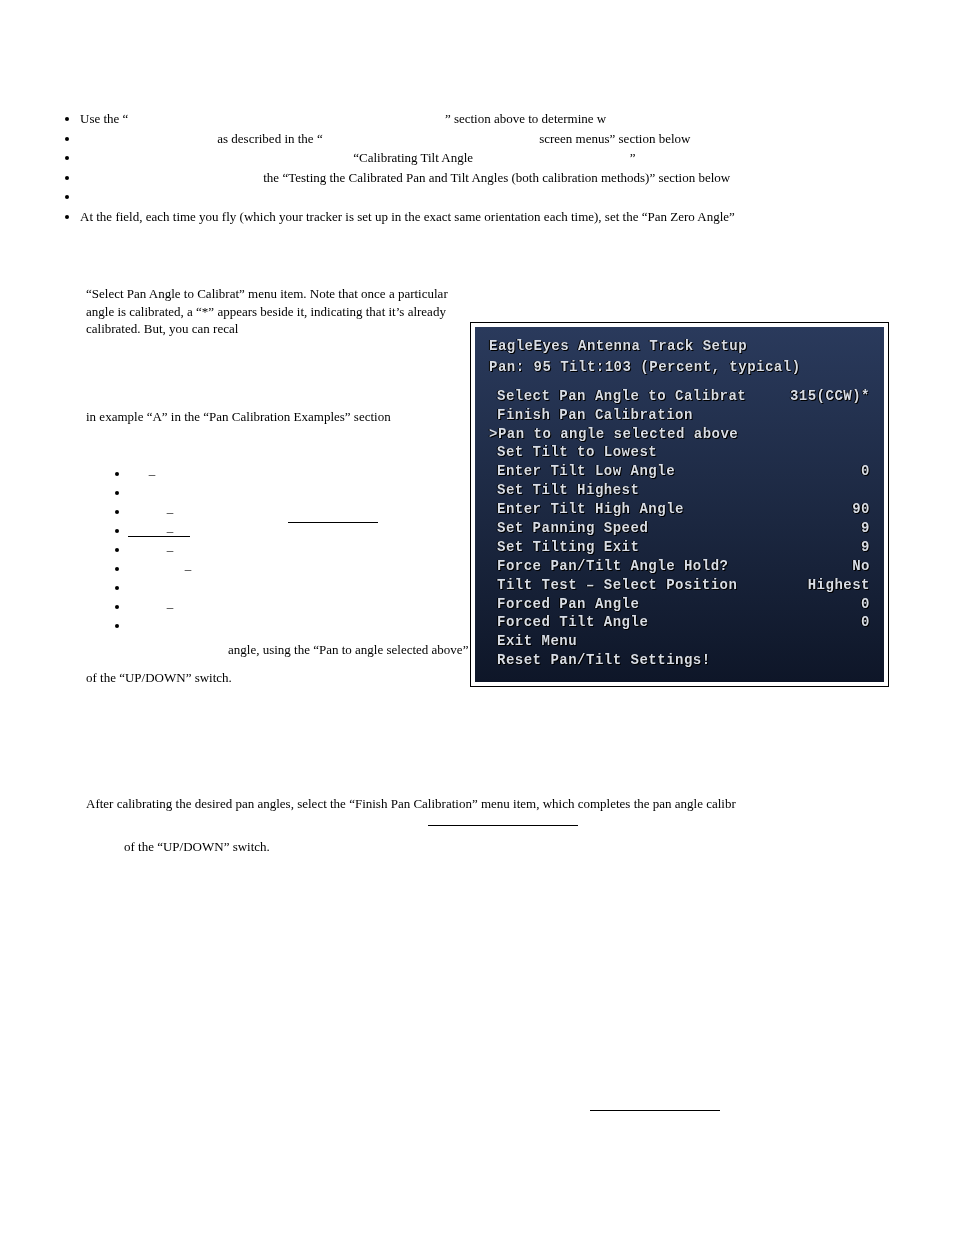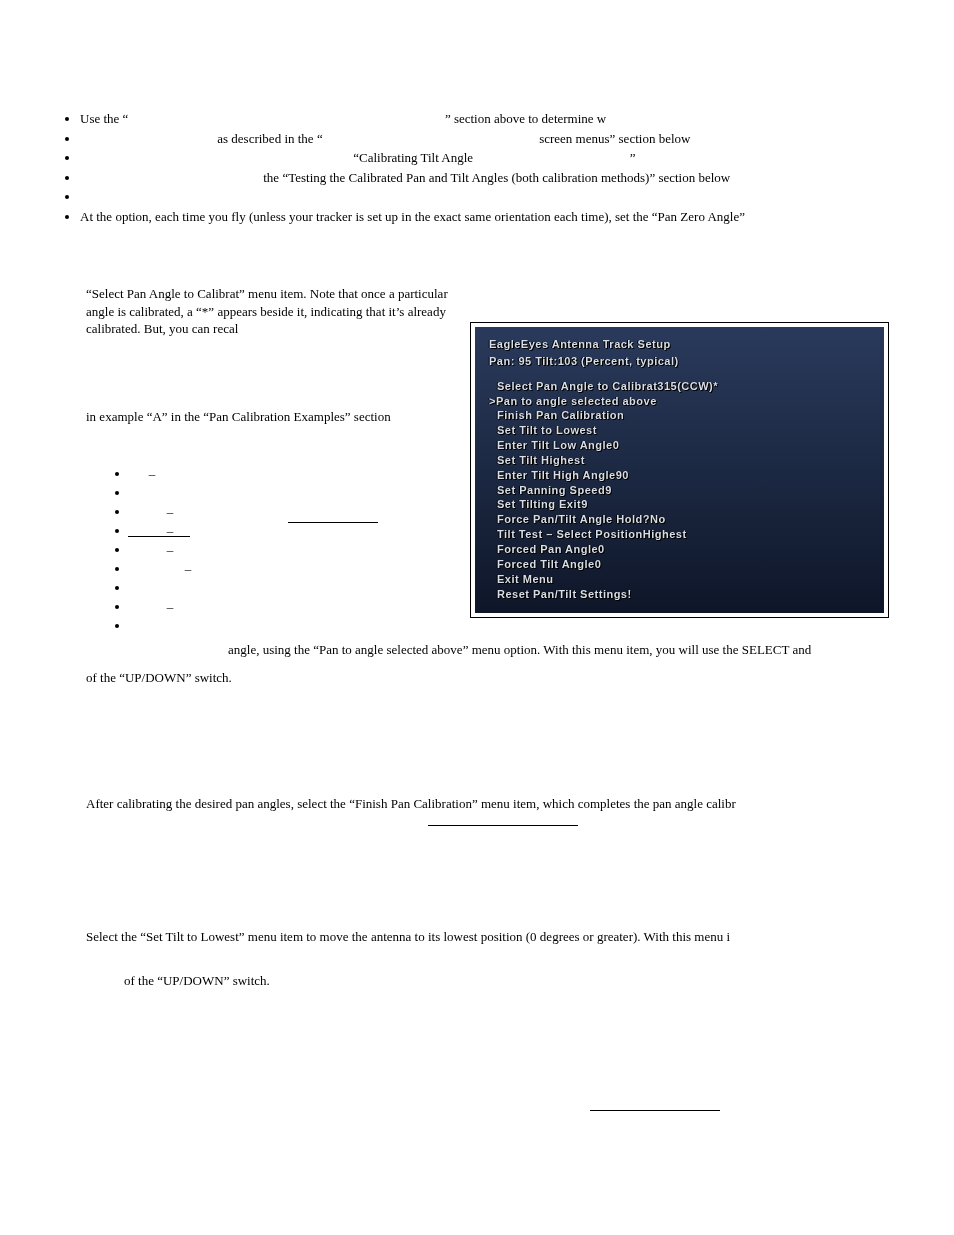--- a/index.html
+++ b/index.html
@@ -16,24 +16,24 @@
   .u3{position:absolute;left:590px;top:1110px;width:130px;border-top:1px solid #000;height:0}
   ul.ang{list-style:disc;padding-left:40px;margin:40px 0 0 32px}
   ul.ang>li{margin:0 0 7px 0;height:12px}
   .after-ang{margin:12px 0 0 170px;width:700px}
   .after-ang2{margin:10px 0 0 28px}
   .finish{margin:108px 0 0 28px}
   .tilt{margin:116px 0 0 28px}
   .tilt2{margin:26px 0 0 66px}
   
   .fig{position:absolute;left:470px;top:322px;width:419px;box-sizing:border-box;border:1px solid #000;padding:4px;background:#fff}
-  .osd{background:linear-gradient(180deg,#2a3a5c 0%,#1b2740 55%,#0e1628 100%);padding:10px 14px 12px 14px;font-family:Liberation Sans, sans-serif;color:#d8dde6;font-size:11px;font-weight:bold;letter-spacing:0.5px;text-shadow:1px 1px 0 #000, -1px 0 0 #000}
+  .osd{background:linear-gradient(180deg,#2a3a5c 0%,#1b2740 55%,#0e1628 100%);padding:10px 14px 12px 14px;font-family:Liberation Mono, monospace;color:#d8dde6;font-size:14px;font-weight:bold;letter-spacing:0.5px;text-shadow:1px 1px 0 #000, -1px 0 0 #000}
   .osd .hdr{margin-bottom:2px}
   .osd .sub{margin-bottom:10px}
-  .osd .row{display:flex;white-space:nowrap}
+  .osd .row{display:flex;justify-content:space-between;white-space:nowrap}
   .osd .row .lab{padding-left:8px}
   .osd .row.sel .lab{padding-left:0}
   .osd .ind{padding-left:16px}
   .dash{display:inline-block;width:8px;text-align:center}
 </style>
 </head>
 <body>
 
 <div class="page">
   <div class="content">
@@ -55,21 +55,21 @@
         <span>“Calibrating Tilt Angle</span>
         <span style="display:inline-block;width:150px"></span>
         <span>”</span>
       </li>
       <li>
         <span style="display:inline-block;width:180px"></span>
         <span>the “Testing the Calibrated Pan and Tilt Angles (both calibration methods)” section  below</span>
       </li>
       <li>&nbsp;</li>
       <li>
-        <span>At the option, each time you fly (unless your tracker is set up in the exact same orientation each time), set the “Pan Zero Angle”</span>
+        <span>At the field, each time you fly (which your tracker is set up in the exact same orientation each time), set the “Pan Zero Angle”</span>
       </li>
     </ul>
 
     <div class="block1">“Select Pan Angle to Calibrat” menu item.  Note that once a particular angle is calibrated, a “*” appears beside it, indicating that it’s already calibrated.  But, you can recal</div>
     <div class="block2">in example “A” in the “Pan Calibration Examples” section</div>
 
     <ul class="ang">
       <li><span style="display:inline-block;width:18px"></span><span class="dash">–</span></li>
       <li>&nbsp;</li>
       <li><span style="display:inline-block;width:36px"></span><span class="dash">–</span></li>
@@ -78,44 +78,43 @@
       <li><span style="display:inline-block;width:54px"></span><span class="dash">–</span></li>
       <li>&nbsp;</li>
       <li><span style="display:inline-block;width:36px"></span><span class="dash">–</span></li>
       <li>&nbsp;</li>
     </ul>
 
     <div class="after-ang">angle, using the “Pan to angle selected above” menu option. With this menu item, you will use the SELECT and</div>
     <div class="after-ang2">of the “UP/DOWN” switch.</div>
 
     <div class="finish">After calibrating the desired pan angles, select the “Finish Pan Calibration” menu item, which completes the pan angle calibr</div>
-    <div class="tilt">Select the “Set Tilt to Lowest” menu item to move the antenna to its lowest position (0 degrees or greater). With this menu i</div>
     <div class="tilt2">of the “UP/DOWN” switch.</div>
   </div>
 
   <div class="u0"></div>
   <div class="u1"></div>
   <div class="u2"></div>
   <div class="u3"></div>
 
   <div class="fig">
     <div class="osd">
       <div class="hdr">EagleEyes Antenna Track Setup</div>
       <div class="sub">Pan: 95 Tilt:103 (Percent, typical)</div>
       <div id="osd-rows">
           <div class="row">
             <span class="lab ind">Select Pan Angle to Calibrat</span>
             <span>315(CCW)*</span>
           </div>
+          <div class="row">
+            <span class="lab ind">Finish Pan Calibration</span>
+            <span></span>
+          </div>
           <div class="row sel">
             <span class="lab">&gt;Pan to angle selected above</span>
-            <span></span>
-          </div>
-          <div class="row">
-            <span class="lab ind">Finish Pan Calibration</span>
             <span></span>
           </div>
           <div class="row">
             <span class="lab ind">Set Tilt to Lowest</span>
             <span></span>
           </div>
           <div class="row">
             <span class="lab ind">Enter Tilt Low Angle</span>
             <span>0</span>
           </div>

